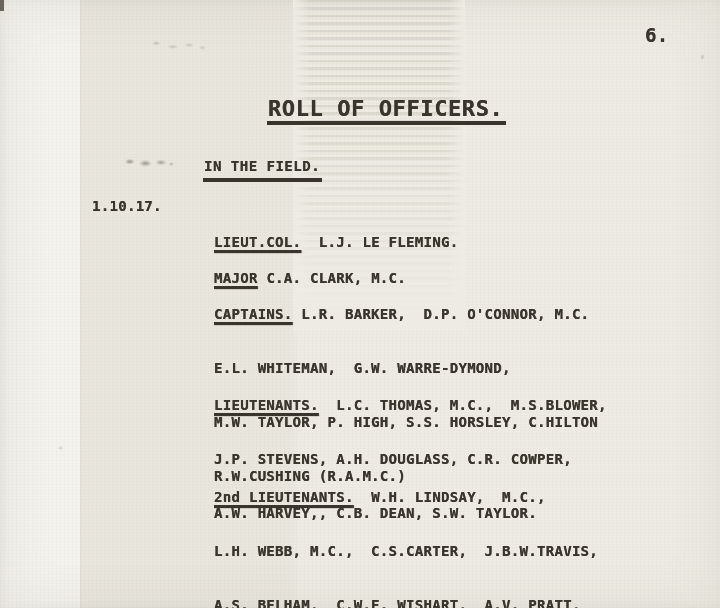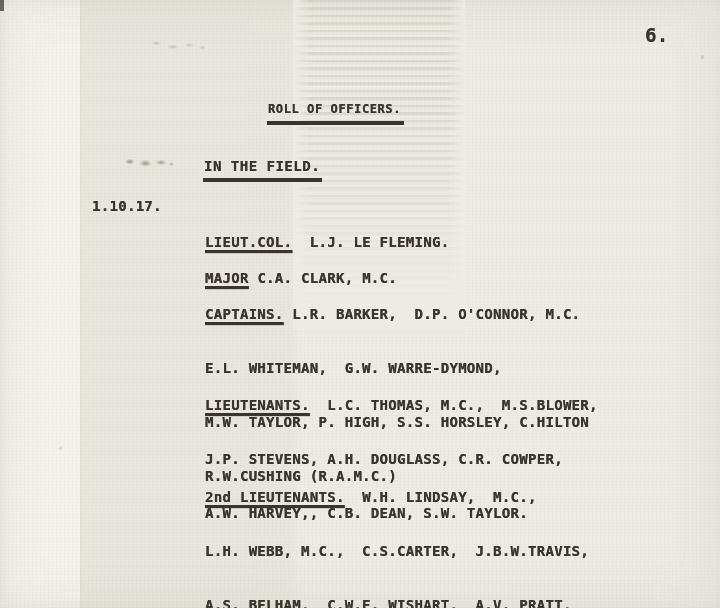--- a/index.html
+++ b/index.html
@@ -32,29 +32,29 @@
     text-shadow:0 0 0.6px rgba(57,52,44,0.75), 0.4px 0.4px 0.3px rgba(57,52,44,0.35);
   }
   .rank-underline{
     text-decoration:underline;
     text-decoration-thickness:3px;
     text-underline-offset:3px;
     text-decoration-color:var(--ink);
   }
   #page-number{left:645px;top:26px;font-size:19px;}
   #doc-title{
-    left:267px;top:100px;font-size:12px;letter-spacing:0.6px;
+    left:267px;top:100px;font-size:22px;letter-spacing:0.6px;
     display:inline-block;border-bottom:4px solid var(--ink);padding:0 3px 3px 1px;
   }
   #doc-subtitle{
     left:203px;top:157px;font-size:14px;letter-spacing:0.5px;
     display:inline-block;border-bottom:4px solid var(--ink);padding:0 2px 3px 1px;
   }
   #date-label{left:92px;top:197px;}
-  .section{left:205px;}
+  .section{left:214px;}
   #sec-lieut-col{top:197px;}
   #sec-major{top:233px;}
   #sec-captains{top:269px;}
   #sec-lieutenants{top:360px;}
   #sec-2nd-lieutenants{top:452px;}
   .section div{min-height:18px;}
 
   
   #ink-bleed{
     position:absolute;left:293px;top:0;width:172px;height:330px;

